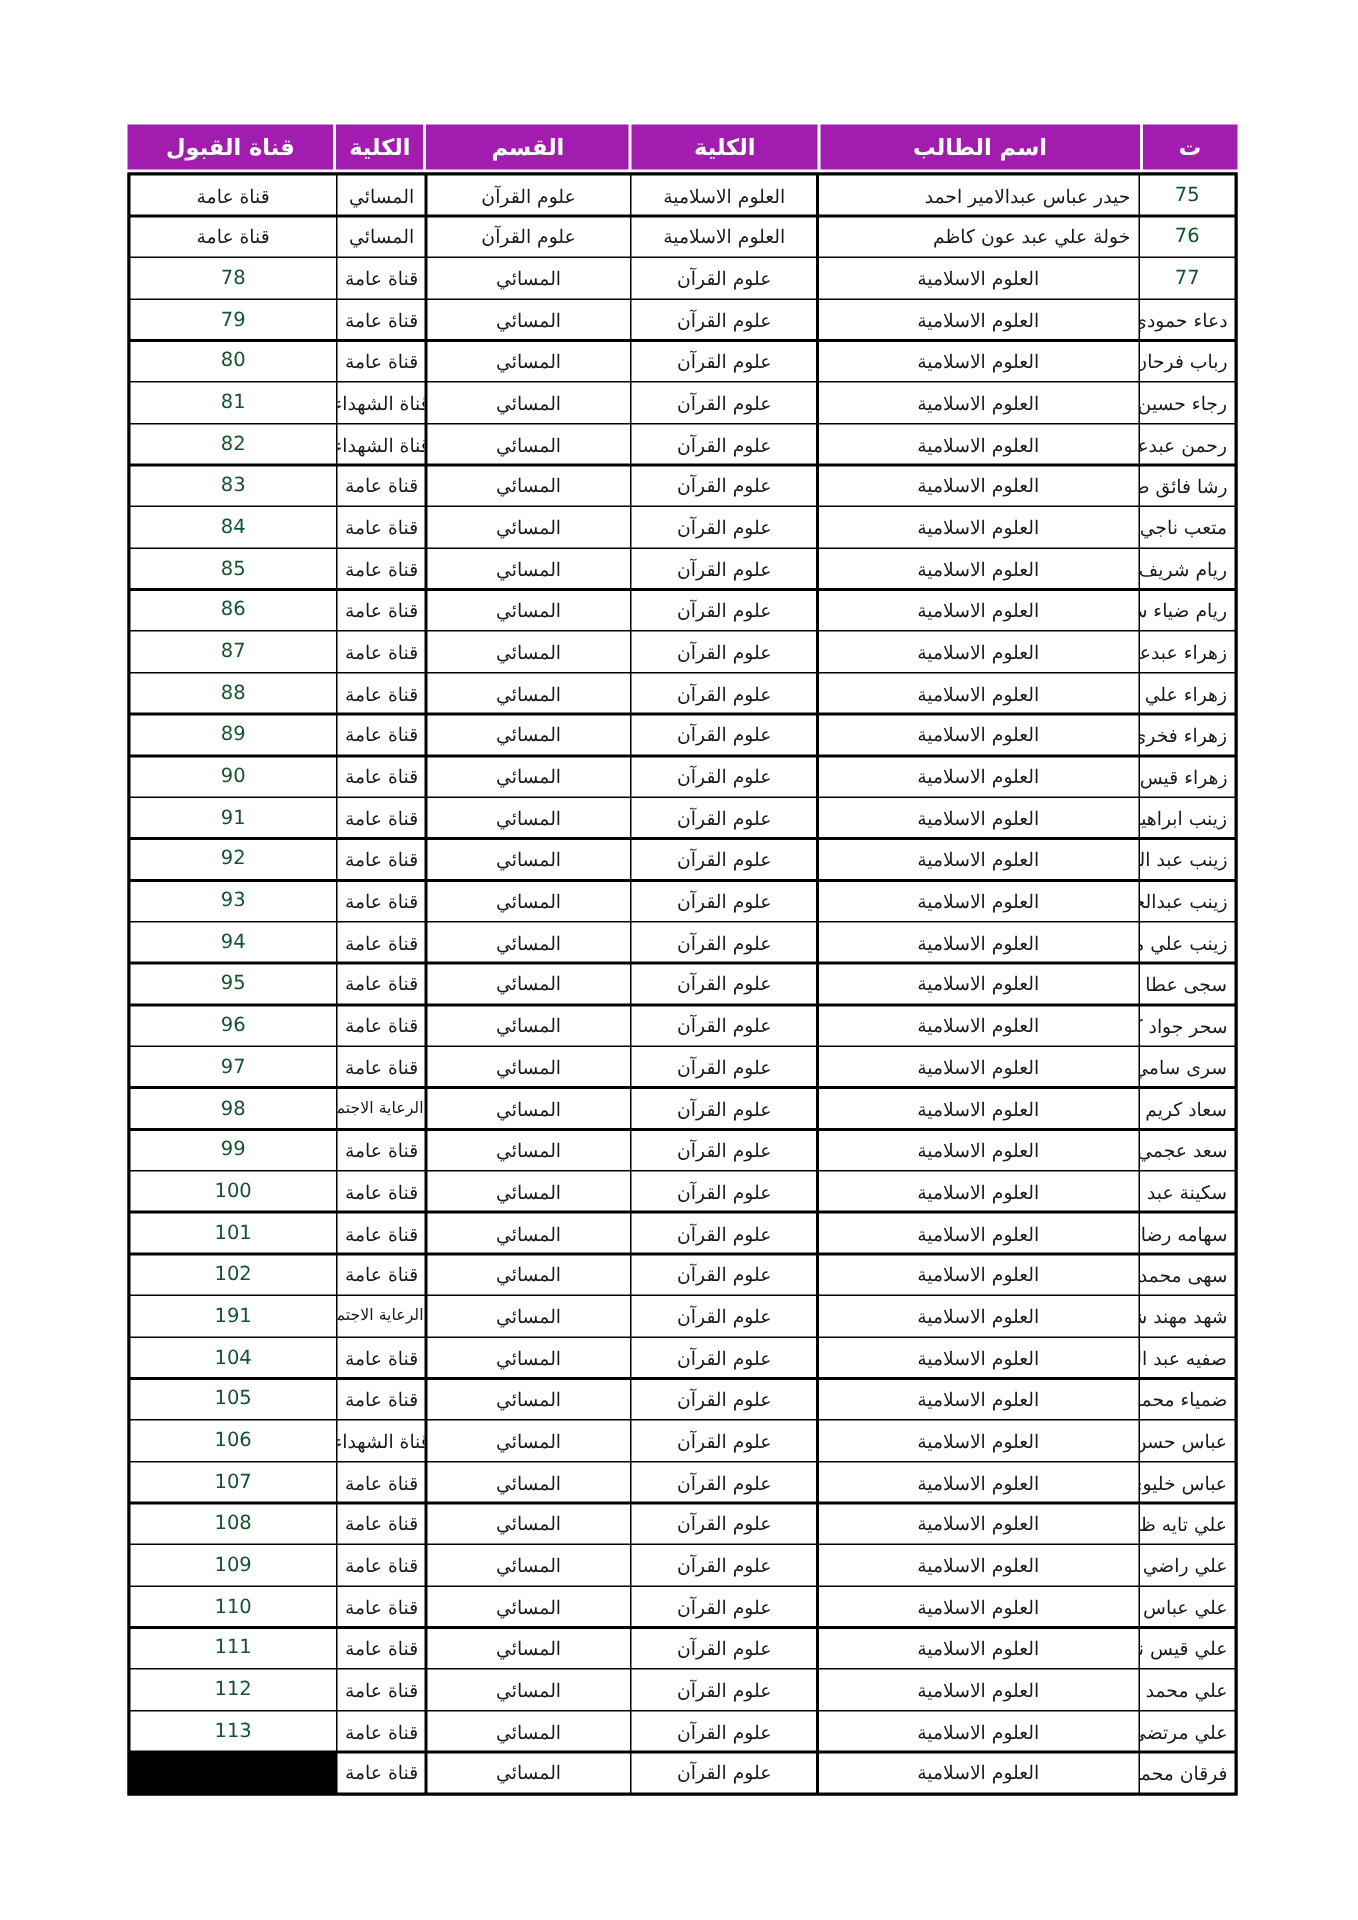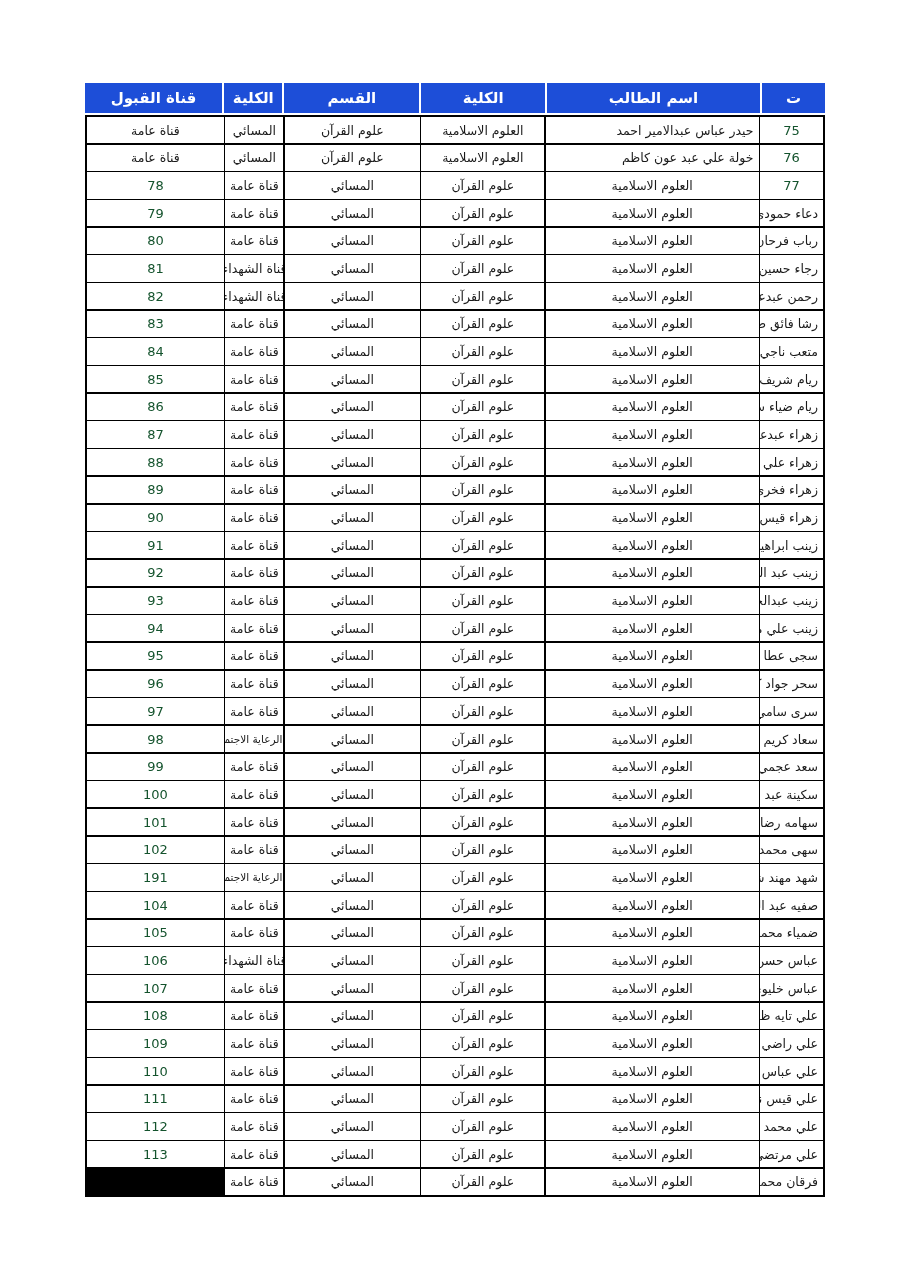--- a/index.html
+++ b/index.html
@@ -12,21 +12,21 @@
   .tablewrap{
     position:absolute;left:85px;top:83px;width:740px;
     direction:rtl;
   }
   .thead{
     display:grid;
     grid-template-columns:64fr 216fr 125fr 137fr 59fr 139fr;
     gap:2px;background:#ffffff;height:30px;margin-bottom:2px;
   }
   .th{
-    background:#1d4ed8;color:#ffffff;
+    background:#a21caf;color:#ffffff;
     display:flex;align-items:center;justify-content:center;
     font-weight:bold;font-size:15px;
   }
   .tbody{
     display:grid;
     grid-template-columns:64fr 216fr 125fr 137fr 59fr 139fr;
     grid-auto-rows:1fr;
     gap:1.5px;background:#000000;border:2px solid #000000;
     height:1082px;box-sizing:border-box;
   }

